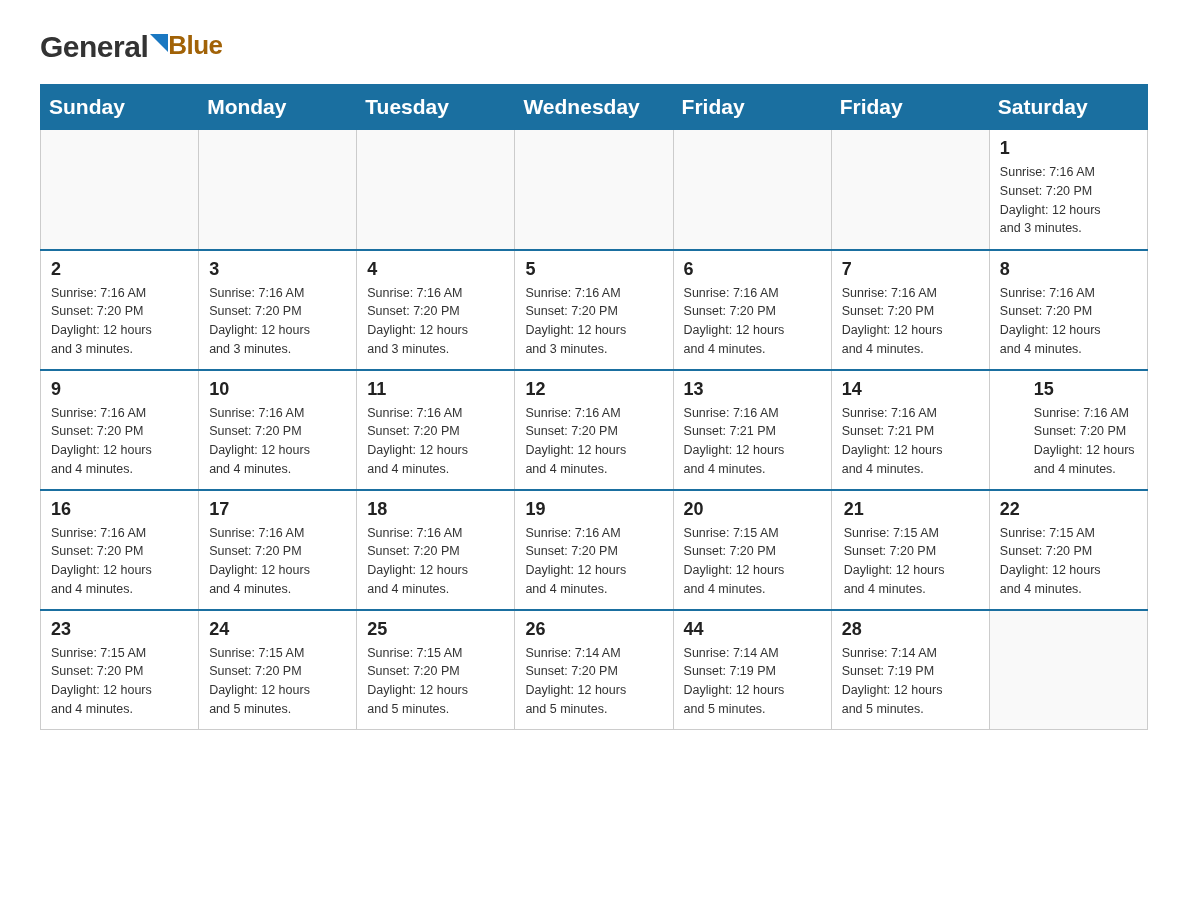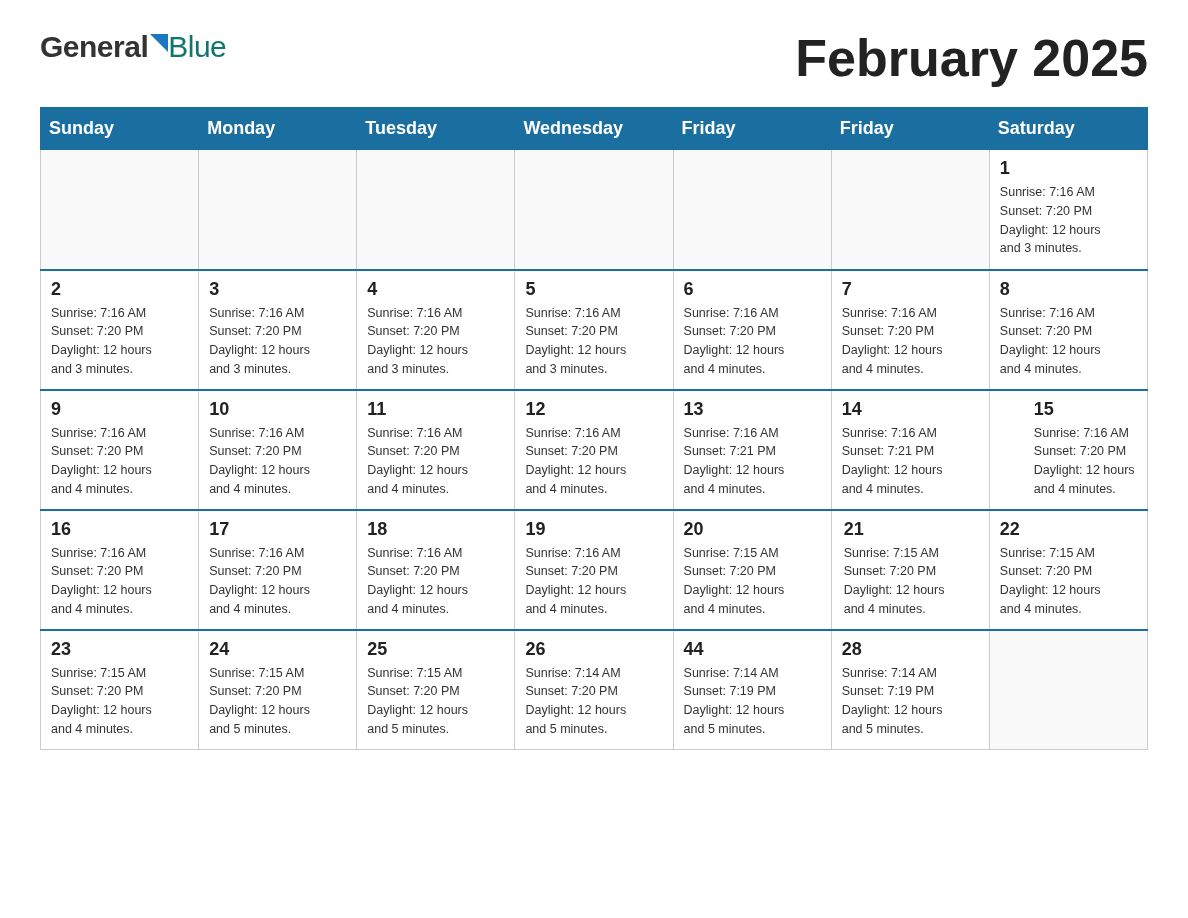--- a/index.html
+++ b/index.html
@@ -36,21 +36,21 @@
       margin-top: 4px;
     }
     .calendar {
       width: 100%;
       border-collapse: collapse;
       table-layout: fixed;
     }
     .calendar th {
       background-color: #1a6fa0;
       color: #fff;
-      font-size: 18px;
+      font-size: 21px;
       font-weight: bold;
       padding: 10px 8px;
       text-align: left;
       border: 1px solid #1a6fa0;
     }
     .calendar td {
       border: 1px solid #ccc;
       vertical-align: top;
       padding: 8px 10px;
       width: 14.28%;
@@ -83,23 +83,23 @@
       color: #333;
       letter-spacing: -0.5px;
     }
     .logo-arrow {
       display: inline-block;
       margin-left: 2px;
       position: relative;
       top: -2px;
     }
     .logo-text-blue {
-      font-size: 30px;
-      font-weight: normal;
-      color: #0f766e;
+      font-size: 26px;
+      font-weight: bold;
+      color: #a16207;
       letter-spacing: -0.5px;
     }
   </style>
 </head>
 <body>
 
 <div class="header">
   <div class="logo">
     <div class="logo-row">
       <span class="logo-text-general">General</span>
@@ -107,21 +107,20 @@
         <svg width="18" height="18" viewBox="0 0 18 18">
           <polygon points="0,0 18,0 18,18" fill="#1a78c2"></polygon>
         </svg>
       </span>
     </div>
     <div>
       <span class="logo-text-blue">Blue</span>
     </div>
   </div>
   <div class="title-section">
-    <div class="calendar-title">February 2025</div>
   </div>
 </div>
 
 <table class="calendar">
   <thead>
     <tr>
     <th>Sunday</th>
         <th>Monday</th>
         <th>Tuesday</th>
         <th>Wednesday</th>

